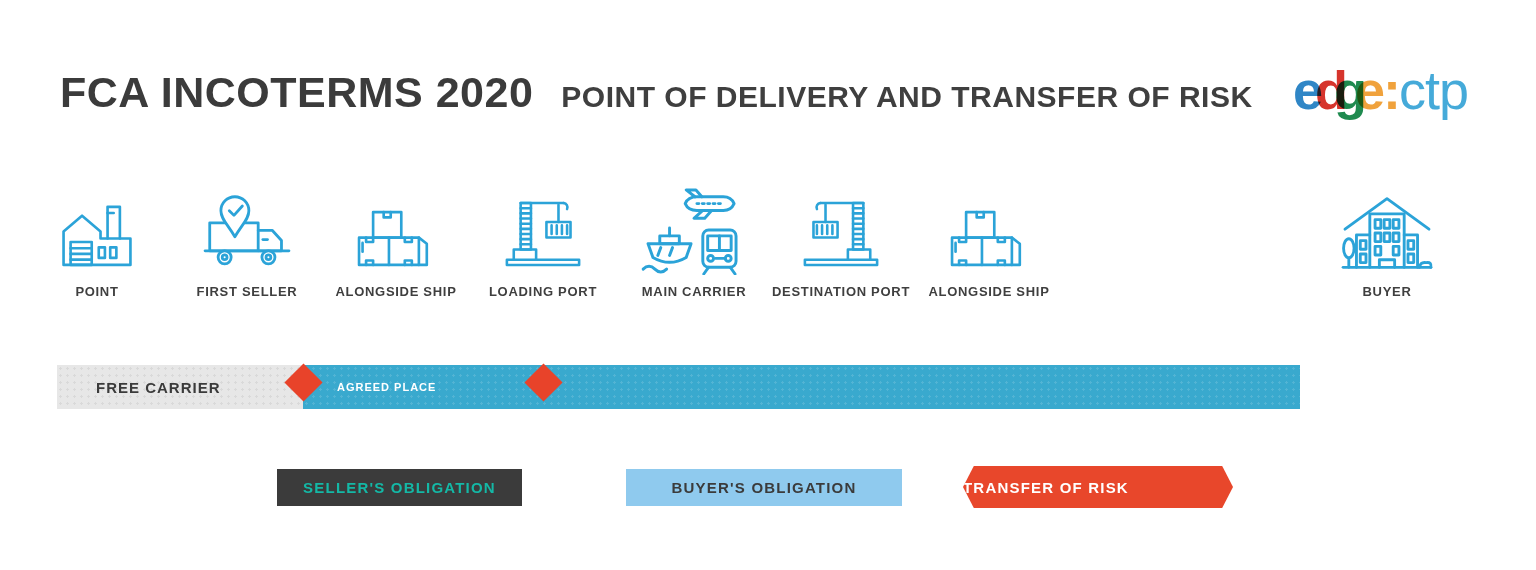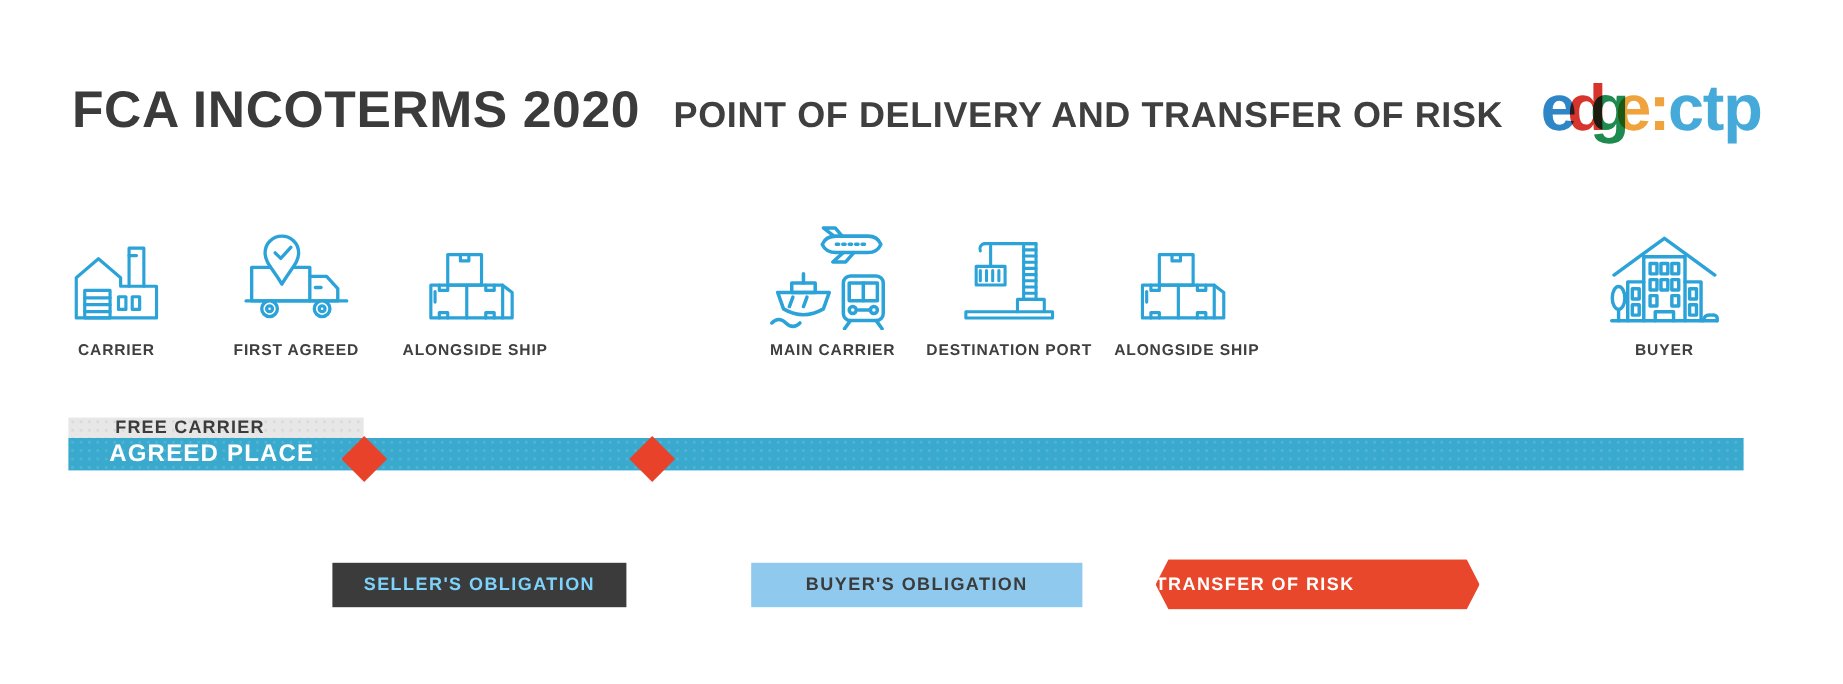--- a/index.html
+++ b/index.html
@@ -12,54 +12,54 @@
   .subtitle{font-size:30px;font-weight:700;color:#3f3f3f;letter-spacing:.5px;}
 
   .logo{position:absolute;right:68px;top:60px;font-size:54px;font-weight:700;line-height:60px;
         white-space:nowrap;}
   .logo span{mix-blend-mode:multiply;display:inline-block;}
   .logo .l-e1{color:#2f86c6;}
   .logo .l-d {color:#d6342c;margin-left:-8px;}
   .logo .l-g {color:#1f8a4f;margin-left:-14px;}
   .logo .l-e2{color:#f0a23c;margin-left:-12px;}
   .logo .l-c {color:#f0a23c;margin:0 -2px 0 -2px;}
-  .logo .l-ctp{color:#45aad9;font-weight:700;letter-spacing:-1px;}
+  .logo .l-ctp{color:#45aad9;font-weight:400;letter-spacing:-1px;}
 
   
   .station{position:absolute;top:181px;width:160px;display:flex;flex-direction:column;align-items:center;}
   .icon-box{height:94px;display:flex;align-items:flex-end;justify-content:center;color:#2ba3d8;}
   .station-label{margin-top:9px;font-size:13px;font-weight:700;color:#3f3f3f;letter-spacing:.7px;
                  white-space:nowrap;}
   .ic path,.ic rect,.ic circle,.ic line,.ic polyline,.ic ellipse{
       fill:none;stroke:currentColor;stroke-width:3;stroke-linecap:round;stroke-linejoin:round;}
   .ic .wf{fill:#ffffff;}
 
   
-  .bar{position:absolute;left:57px;top:348px;width:1396px;height:44px;display:flex;flex-direction:column;}
+  .bar{position:absolute;left:57px;top:365px;width:1243px;height:44px;display:flex;}
   .bar-gray{width:246px;background:#e7e7e7;
       background-image:radial-gradient(circle,#d9d9d9 1px,transparent 1.3px);background-size:7px 7px;
       display:flex;align-items:center;padding-left:39px;box-sizing:border-box;}
   .bar-blue{flex:1;background:#39a9ce;
       background-image:radial-gradient(circle,rgba(255,255,255,.13) 1px,transparent 1.3px);background-size:7px 7px;
       display:flex;align-items:center;padding-left:34px;box-sizing:border-box;}
   .bar-gray-label{font-size:15px;font-weight:700;color:#3b3b3b;letter-spacing:1px;}
-  .bar-blue-label{font-size:20px;font-weight:700;color:#ffffff;letter-spacing:1px;}
+  .bar-blue-label{font-size:11px;font-weight:700;color:#ffffff;letter-spacing:1px;}
   .diamond{position:absolute;width:27px;height:27px;background:#e8432a;transform:rotate(45deg);top:369px;}
   .diamond-1{left:290px;}
   .diamond-2{left:530px;}
 
   
   .legend-seller{position:absolute;left:277px;top:469px;width:245px;height:37px;background:#3b3b3b;
       display:flex;align-items:center;justify-content:center;}
   .legend-buyer{position:absolute;left:626px;top:469px;width:276px;height:37px;background:#8fcaee;
       display:flex;align-items:center;justify-content:center;}
   .legend-risk{position:absolute;left:963px;top:466px;width:270px;height:42px;background:#e8472b;
       display:flex;align-items:center;justify-content:flex-start;
       clip-path:polygon(4% 0,96% 0,100% 50%,96% 100%,4% 100%,0 50%);}
-  .legend-seller .lg-label{color:#7dd3fc;text-align:center;}
+  .legend-seller .lg-label{color:#14b8a6;text-align:center;}
   .legend-buyer  .lg-label{color:#3b3b3b;}
   .legend-risk   .lg-label{color:#ffffff;}
   .lg-label{font-size:15px;font-weight:700;letter-spacing:1.2px;}
 </style>
 </head>
 <body>
 
 <div id="stage">
 
   <div class="header">
@@ -76,57 +76,73 @@
       <svg class="ic" width="88" height="80" viewBox="0 0 100 88">
         <path d="M62,48 V12 H76 V48"></path>
           <path d="M62,19 H69"></path>
         <path d="M12,78 V40 L33,22 L54,40 V48 H88 V78 Z"></path>
         <rect x="20" y="52" width="24" height="26"></rect>
         <path d="M20,59 H44 M20,65.5 H44 M20,72 H44"></path>
         <rect x="52" y="58" width="7" height="12"></rect>
           <rect x="65" y="58" width="7" height="12"></rect>
       </svg>
     </div>
-    <div class="station-label">CARRIER</div>
+    <div class="station-label">POINT</div>
   </div>
 
   <div class="station" style="left:167px">
     <div class="icon-box">
       <svg class="ic" width="96" height="82" viewBox="0 0 100 88">
         <rect x="10" y="32" width="52" height="30"></rect>
         <path d="M62,40 H77 L87,51 V62 H62"></path>
           <path d="M67,50 H72"></path>
         <path d="M5,62 H95"></path>
         <circle class="wf" cx="26" cy="69" r="7"></circle>
           <circle cx="26" cy="69" r="2.6"></circle>
         <circle class="wf" cx="73" cy="69" r="7"></circle>
           <circle cx="73" cy="69" r="2.6"></circle>
         <path class="wf" d="M37,4 a15,15 0 0 1 15,15 c0,9 -7,14 -15,28 c-8,-14 -15,-19 -15,-28 a15,15 0 0 1 15,-15 z"></path>
         <polyline points="31,19 36,24 45,14"></polyline>
       </svg>
     </div>
-    <div class="station-label">FIRST AGREED</div>
+    <div class="station-label">FIRST SELLER</div>
   </div>
 
   <div class="station" style="left:316px">
     <div class="icon-box">
       <svg class="ic" width="88" height="80" viewBox="0 0 100 88">
         <rect x="8" y="47" width="68" height="31"></rect>
           <path d="M42,47 V78"></path>
         <path d="M76,47 L85,54 V78 H76"></path>
         <rect x="24" y="18" width="32" height="29"></rect>
           <path d="M36,18 v6 h8 v-6"></path>
         <path d="M16,47 v5 h8 v-5 M60,47 v5 h8 v-5"></path>
         <path d="M16,78 v-5 h8 v5 M60,78 v-5 h8 v5"></path>
         <path d="M12,53 V63"></path>
       </svg>
     </div>
     <div class="station-label">ALONGSIDE SHIP</div>
   </div>
 
+  <div class="station" style="left:463px">
+    <div class="icon-box">
+      <svg class="ic" width="86" height="82" viewBox="0 0 100 88">
+        <rect x="8" y="74" width="84" height="6"></rect>
+        <path d="M16,74 V62 H42 V74"></path>
+        <rect x="24" y="8" width="12" height="54"></rect>
+        <path d="M24,14 H36 M24,20 H36 M24,26 H36 M24,32 H36 M24,38 H36 M24,44 H36 M24,50 H36 M24,56 H36"></path>
+        <path d="M24,8 H74"></path>
+          <path d="M74,8 a5,5 0 0 1 4,7"></path>
+        <path d="M68,10 V30"></path>
+        <rect x="54" y="30" width="28" height="18"></rect>
+        <path d="M60,34 V44 M66,34 V44 M72,34 V44 M78,34 V44"></path>
+      </svg>
+    </div>
+    <div class="station-label">LOADING PORT</div>
+  </div>
 
   <div class="station" style="left:761px">
     <div class="icon-box">
       <svg class="ic" width="86" height="82" viewBox="0 0 100 88">
         <g transform="matrix(-1,0,0,1,100,0)">
           <rect x="8" y="74" width="84" height="6"></rect>
           <path d="M16,74 V62 H42 V74"></path>
           <rect x="24" y="8" width="12" height="54"></rect>
           <path d="M24,14 H36 M24,20 H36 M24,26 H36 M24,32 H36 M24,38 H36 M24,44 H36 M24,50 H36 M24,56 H36"></path>
           <path d="M24,8 H74"></path>

